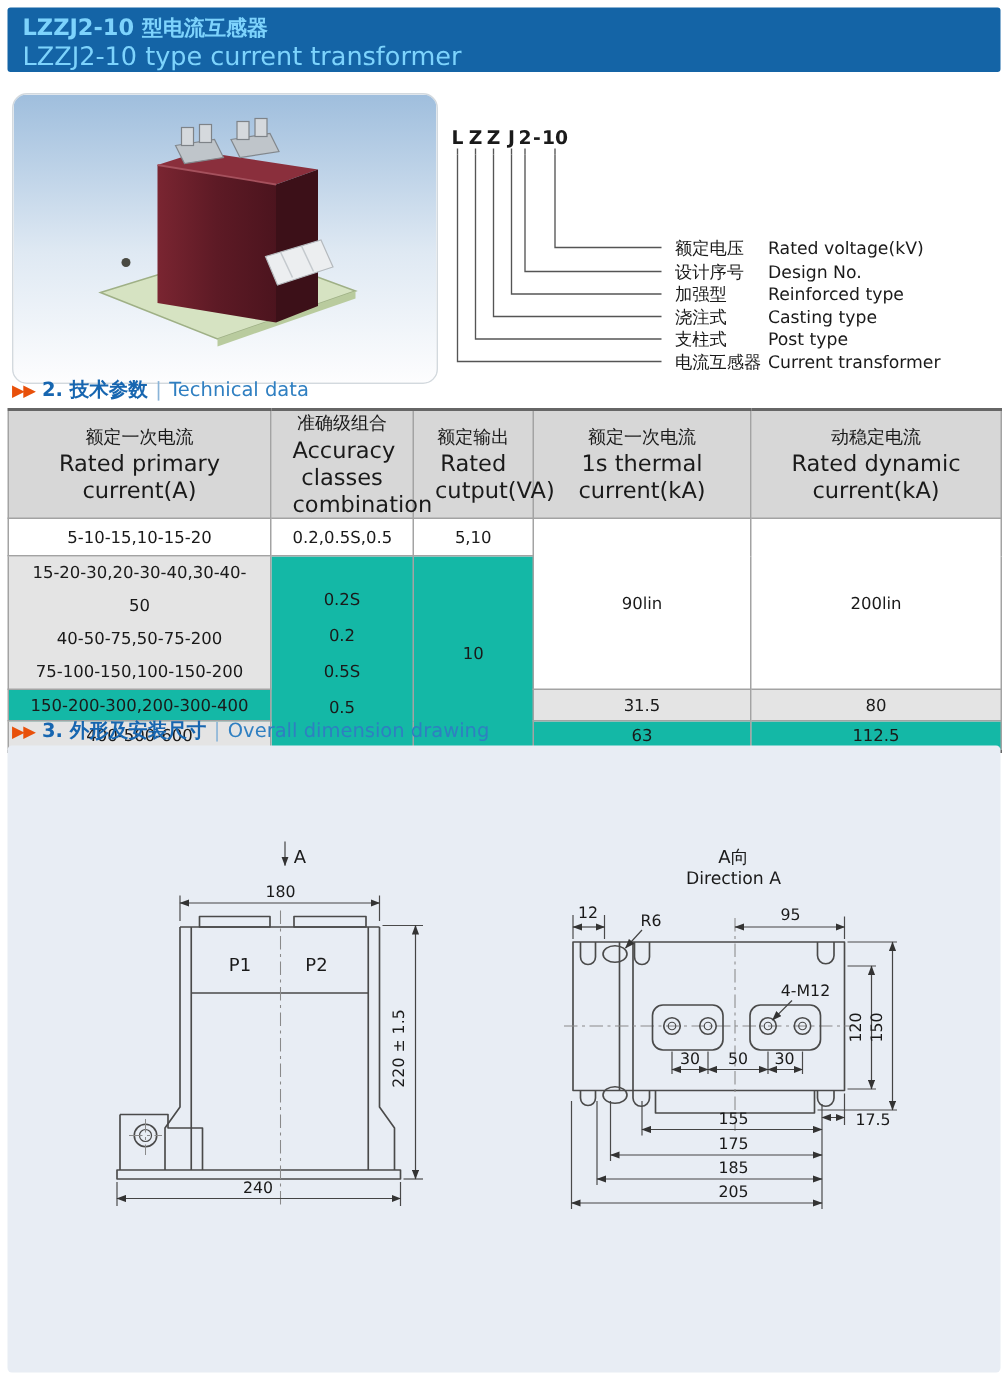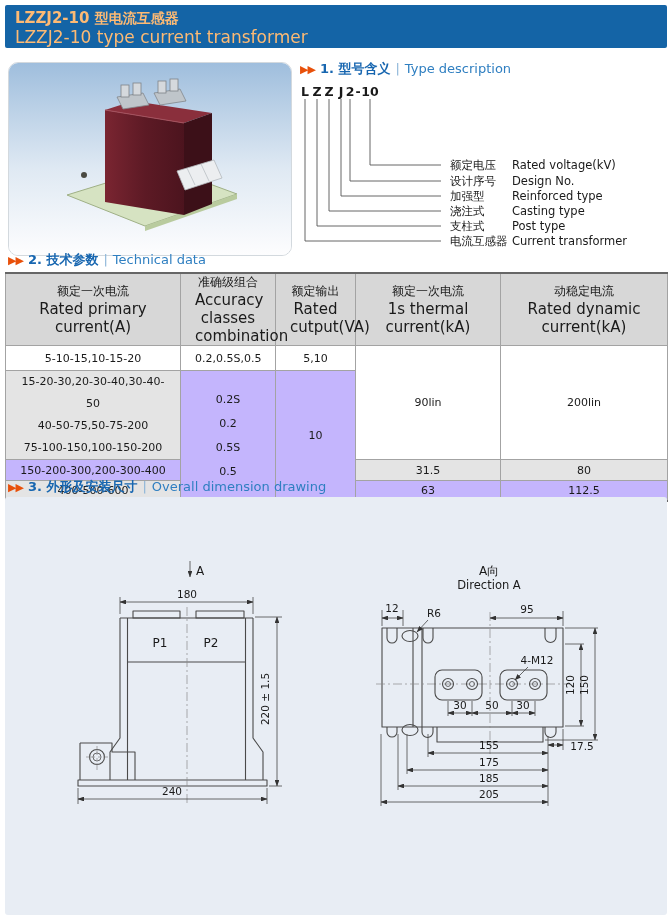--- a/index.html
+++ b/index.html
@@ -1,21 +1,21 @@
 <!DOCTYPE html>
 <html style="--header-bg: #1464a6; --accent-orange: #e8500a; --heading-blue: #1766b0; --heading-en: #2f7fc1; --drawing-bg: #e8edf4; --header-gray: #d7d7d7; --table-gray: #e4e4e4;"><head>
 <meta charset="utf-8">
 <style>
   html,body{margin:0;padding:0;background:#fff;}
   #page{position:relative;width:672px;height:920px;background:#fff;overflow:hidden;
         font-family:"DejaVu Sans","Liberation Sans",sans-serif;color:#222;}
 
   
   .hdr{position:absolute;left:5px;top:5px;width:662px;height:43px;box-sizing:border-box;
-       background:var(--header-bg,#1464a6);color:#fdba74;padding:3px 10px;border-radius:2px;}
+       background:var(--header-bg,#1464a6);color:#7dd3fc;padding:3px 10px;border-radius:2px;}
   .hdr .l1{font-size:15px;font-weight:bold;line-height:20px;}
   .hdr .l1 .cn{font-size:14px;}
   .hdr .l2{font-size:17px;line-height:18px;}
 
   
   .sec{position:absolute;font-size:13px;white-space:nowrap;}
   .sec .mk{color:var(--accent-orange,#e8500a);font-size:11px;letter-spacing:-1px;margin-right:5px;}
   .sec .nc{color:var(--heading-blue,#1766b0);font-weight:bold;}
   .sec .sp{color:#8ab4d8;font-weight:normal;margin:0 5px;}
   .sec .en{color:var(--heading-en,#2f7fc1);}
@@ -38,21 +38,21 @@
              padding:0 14px;}
   table.tech thead th{background:var(--header-gray,#d7d7d7);height:58px;font-weight:normal;
              border-top:2px solid #666;}
   table.tech .hcn{font-size:12px;display:block;}
   table.tech .hen{font-size:15px;display:block;}
   table.tech .r1 td{height:24px;background:#fff;}
   table.tech .r2 td{height:66px;}
   table.tech .r3 td{height:20px;}
   table.tech .r4 td{height:19px;border-bottom:2px solid #666;}
   td.gray{background:var(--table-gray,#e4e4e4);}
-  td.white{background:#c4b5fd;}
+  td.white{background:#14b8a6;}
   .stack3 div{line-height:22px;}
   .stack4 div{line-height:24px;}
 
   
   .drawbox{position:absolute;left:5px;top:497px;width:662px;height:418px;
            background:var(--drawing-bg,#e8edf4);border-radius:3px;}
   .oln{stroke:#4a4a4a;stroke-width:1.1;fill:none;stroke-linejoin:round;}
   .thin{stroke:#4a4a4a;stroke-width:0.8;fill:none;}
   .dim{stroke:#444;stroke-width:0.8;fill:none;}
   .cl{stroke:#8a8a8a;stroke-width:0.7;fill:none;stroke-dasharray:9 3 2 3;}
@@ -99,23 +99,20 @@
       <rect x="124" y="20" width="8" height="12" fill="#d5d9dd" stroke="#7e8388" stroke-width="0.8"></rect>
       <polygon points="145,30 171,26 177,38 151,42" fill="#bfc5ca" stroke="#82878c" stroke-width="0.8"></polygon>
       <rect x="149" y="18" width="8" height="12" fill="#d5d9dd" stroke="#7e8388" stroke-width="0.8"></rect>
       <rect x="161" y="16" width="8" height="12" fill="#d5d9dd" stroke="#7e8388" stroke-width="0.8"></rect>
       <polygon points="168,108 205,97 213,115 176,127" fill="#eceef0" stroke="#b4b9bd" stroke-width="0.8"></polygon>
       <line x1="178" y1="105" x2="186" y2="122" stroke="#c4c9cd" stroke-width="1"></line>
       <line x1="192" y1="101" x2="200" y2="118" stroke="#c4c9cd" stroke-width="1"></line>
     </svg>
   </div>
 
-  <div class="sec" style="left:300px;top:60px;">
-    <span class="mk">▶▶</span><span class="nc"><span>1.</span> <span>型号含义</span></span><span class="sp">|</span><span class="en">Type description</span>
-  </div>
 
   <svg style="position:absolute;left:290px;top:84px;" width="382" height="168" viewBox="290 84 382 168">
     <text class="code" x="305" y="96" text-anchor="middle">L</text>
     <text class="code" x="317" y="96" text-anchor="middle">Z</text>
     <text class="code" x="329" y="96" text-anchor="middle">Z</text>
     <text class="code" x="341" y="96" text-anchor="middle">J</text>
     <text class="code" x="350" y="96" text-anchor="middle">2</text>
     <text class="code" x="358" y="96" text-anchor="middle">-</text>
     <text class="code" x="370" y="96" text-anchor="middle">10</text>
 

